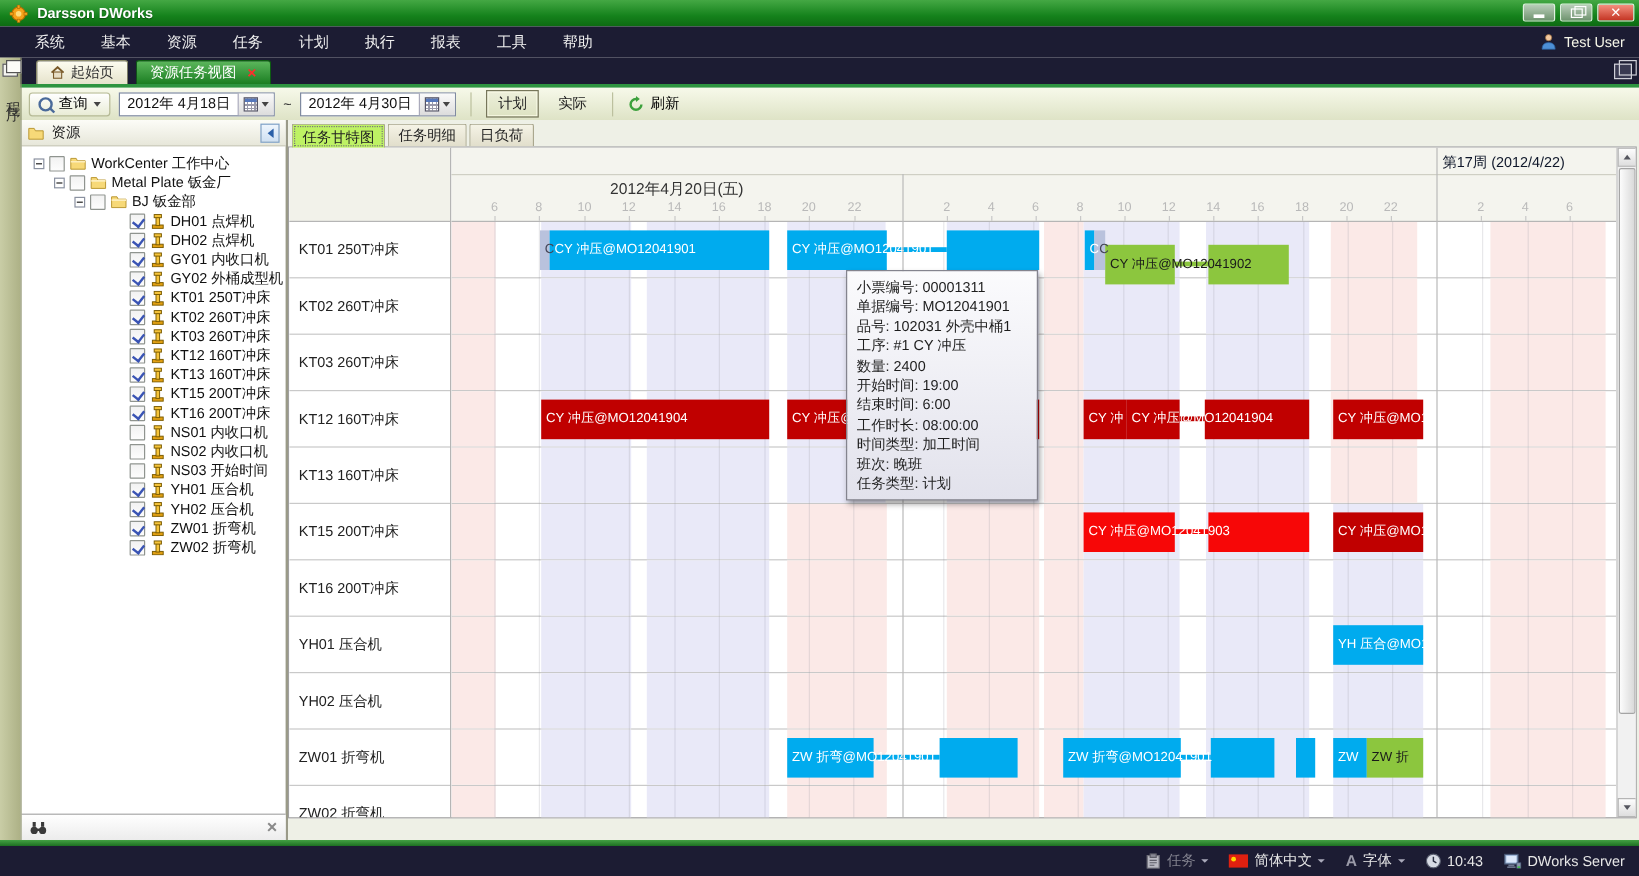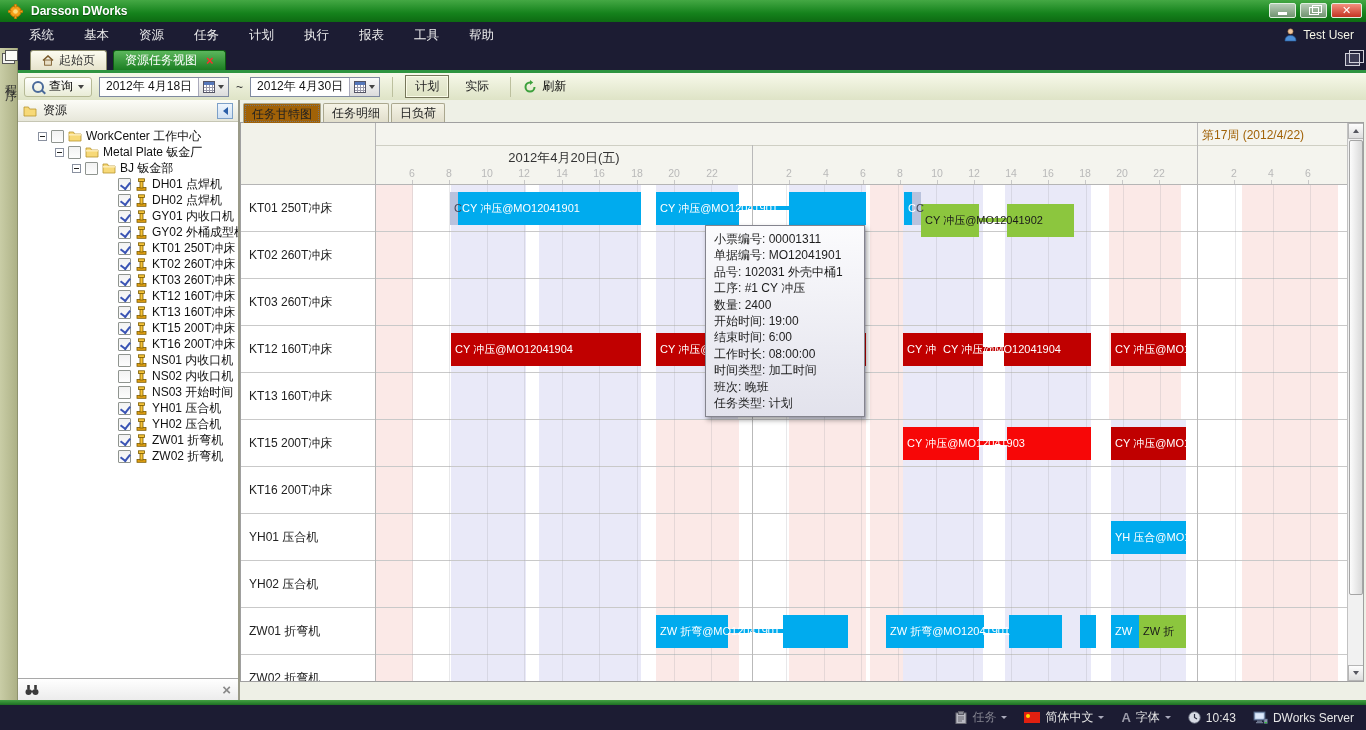--- a/index.html
+++ b/index.html
@@ -58,43 +58,43 @@
   .ss-icon::after{content:"";position:absolute;left:2px;top:-4px;width:11px;height:9px;border:1px solid #555;background:#fcfcf8;}
   .ss-label{position:absolute;left:2px;top:28px;writing-mode:vertical-rl;color:#2c2c2c;font-size:12px;letter-spacing:3px;}
 
   
   .respanel{position:absolute;left:18px;top:100px;width:222px;height:600px;background:#fff;border-right:2px solid #9a9a88;box-sizing:border-box;}
   .res-header{height:22px;background:linear-gradient(#fcfcf7,#e7e7da);border-bottom:1px solid #c6c6b4;display:flex;align-items:center;padding:0 5px;gap:6px;box-sizing:border-box;}
   .res-title{color:#222;}
   .res-sp{flex:1;}
   .collapse-btn{width:16px;height:16px;border:1px solid #7da0c8;background:linear-gradient(#eef5fd,#cfe0f2);display:flex;align-items:center;justify-content:center;box-sizing:border-box;}
   .tri-left{width:0;height:0;border-top:4px solid transparent;border-bottom:4px solid transparent;border-right:5px solid #2a5fa8;}
-  .tree{position:absolute;top:22px;bottom:22px;left:0;right:0;overflow:hidden;padding-top:6px;padding-left:10px;}
+  .tree{position:absolute;top:22px;bottom:22px;left:0;right:0;overflow:hidden;padding-top:6px;}
   .titem{height:16px;display:flex;align-items:center;gap:4px;}
   .expander{width:9px;height:9px;border:1px solid #8a91a0;background:#fff;position:relative;flex:none;box-sizing:border-box;}
   .expander::after{content:"";position:absolute;left:1px;right:1px;top:3px;height:1px;background:#222;}
   .cb{width:13px;height:13px;border:1px solid #8f948f;background:linear-gradient(#f2f2f2,#fdfdfd);flex:none;position:relative;border-radius:1px;box-sizing:border-box;}
   .cb.checked::after{content:"";position:absolute;left:2.5px;top:1px;width:4.5px;height:7px;border-right:2px solid #3a54b4;border-bottom:2px solid #3a54b4;transform:rotate(38deg);}
   .tlabel{font-size:12px;color:#111;white-space:nowrap;}
   .filterbar{position:absolute;bottom:0;left:0;right:0;height:22px;background:linear-gradient(#ffffff,#ececec);border-top:1px solid #a8a8a8;display:flex;align-items:center;padding:0 7px;box-sizing:border-box;}
   .fx{margin-left:auto;color:#8a8a8a;font-weight:bold;font-size:15px;line-height:12px;}
 
   
   .ganttpanel{position:absolute;left:240px;top:100px;right:0;height:605px;background:#eef0e6;}
   .gtabs{position:absolute;top:3px;left:3px;display:flex;gap:2px;z-index:2;}
   .gtab{height:19px;padding:0 8px;display:flex;align-items:center;background:linear-gradient(#f5f3e6,#e1decb);border:1px solid #aaa78e;border-bottom:none;border-radius:2px 2px 0 0;font-size:12px;color:#222;box-sizing:border-box;}
-  .gtab.active{background:#a16207;height:21px;outline:1px dotted #777;outline-offset:-3px;}
+  .gtab.active{background:#bef264;height:21px;outline:1px dotted #777;outline-offset:-3px;}
   .gtable{position:absolute;top:22px;left:0;width:1124px;height:560px;background:#fff;border:1px solid #a0a0a0;box-sizing:border-box;overflow:hidden;}
   .glabels{position:absolute;left:0;top:0;width:135px;height:100%;border-right:1px solid #b5b5b5;box-sizing:border-box;background:#fff;z-index:3;}
   .glabels-hdr{height:62px;background:#f2f2ea;border-bottom:1px solid #b5b5b5;box-sizing:border-box;}
   .glabel-row{height:47px;border-bottom:1px solid #c9c9c9;display:flex;align-items:center;padding-left:8px;box-sizing:border-box;font-size:12px;color:#222;}
   .gchart{position:absolute;left:135px;top:0;width:971px;height:100%;overflow:hidden;}
   .ghead{position:absolute;top:0;left:0;width:100%;height:62px;background:#f4f4ee;border-bottom:1px solid #b5b5b5;box-sizing:border-box;}
   .gweek-line{position:absolute;top:22px;left:0;width:100%;height:1px;background:#cfcfc4;}
-  .gweek-label{position:absolute;left:826px;top:4px;font-size:12px;color:#a16207;white-space:nowrap;}
+  .gweek-label{position:absolute;left:826px;top:4px;font-size:12px;color:#0f172a;white-space:nowrap;}
   .gday{position:absolute;top:26px;font-size:13px;color:#333;text-align:center;white-space:nowrap;}
   .gtick{position:absolute;top:44px;font-size:10.5px;color:#b9b9b9;transform:translateX(-50%);}
   .gtickmark{position:absolute;top:57px;height:4px;width:1px;background:#c8c8c8;}
   .gbody{position:absolute;top:62px;left:0;width:100%;height:498px;overflow:hidden;}
   .grow{position:absolute;left:0;width:100%;height:47px;border-bottom:1px solid #c9c9c9;box-sizing:border-box;}
   .stripe{position:absolute;top:0;bottom:0;}
   .stripe.lav{background:#e9e9f8;}
   .stripe.pink{background:#fbe9e7;}
   .gridv{position:absolute;top:0;bottom:0;width:1px;background:rgba(150,150,160,0.22);}
   .day-sep{position:absolute;width:1px;background:#b9b9b9;z-index:2;}

